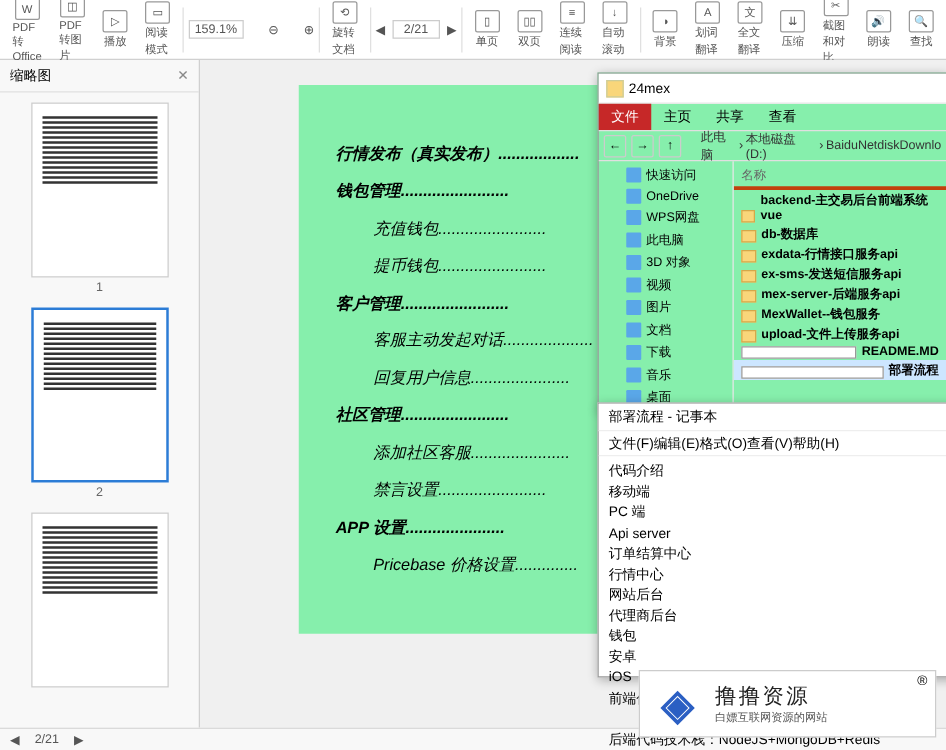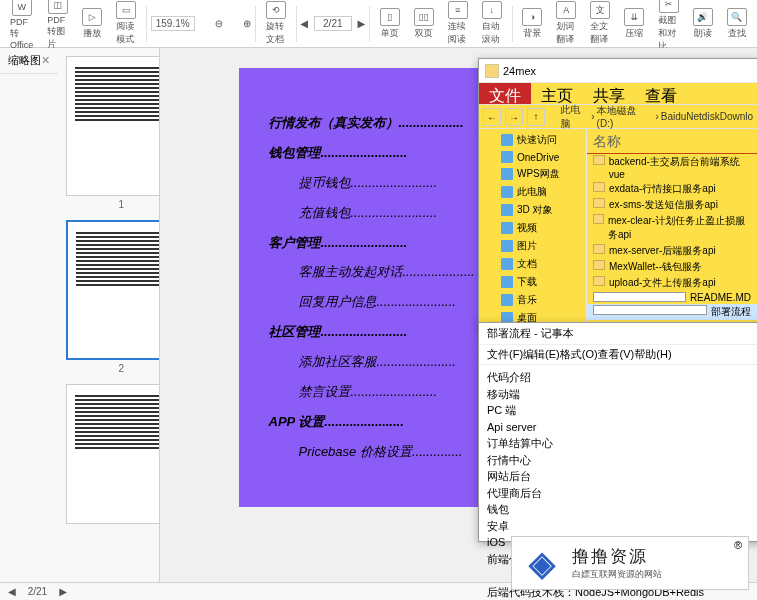--- a/index.html
+++ b/index.html
@@ -10,53 +10,53 @@
 .tb-group { display: flex; flex-direction: column; align-items: center; padding: 2px 6px; cursor: pointer; }
 .tb-group .ico { width: 20px; height: 18px; border: 1px solid #999; border-radius: 2px; display: flex; align-items: center; justify-content: center; font-size: 9px; }
 .tb-group .lbl { font-size: 9px; margin-top: 1px; }
 .tb-sep { width: 1px; height: 36px; background: #e0e0e0; margin: 0 2px; }
 .tb-small { display: flex; align-items: center; gap: 20px; font-size: 10px; }
 .zoom-box { border: 1px solid #ccc; padding: 1px 4px; font-size: 10px; }
 .page-box { border: 1px solid #ccc; padding: 1px 8px; font-size: 10px; background: #fff; }
 
 
 .main { display: flex; height: 534px; }
-.sidebar { width: 160px; border-right: 1px solid #d0d0d0; background: #f8f8f8; display: flex; flex-direction: row; }
+.sidebar { width: 160px; border-right: 1px solid #d0d0d0; background: #f8f8f8; display: flex; flex-direction: column; }
 .side-tab { height: 26px; display: flex; align-items: center; padding: 0 8px; font-size: 11px; border-bottom: 1px solid #e0e0e0; justify-content: space-between; }
 .side-close { cursor: pointer; color: #888; }
 .thumbs { flex: 1; overflow-y: auto; padding: 8px; }
 .thumb { width: 110px; margin: 0 auto 10px; }
 .thumb-img { width: 110px; height: 140px; background: #fff; border: 1px solid #ccc; padding: 10px 8px; display: flex; flex-direction: column; gap: 2px; }
 .thumb-img.sel { border: 2px solid #2c7cd6; }
 .thumb-line { height: 2px; background: #333; }
 .thumb-num { text-align: center; font-size: 10px; margin-top: 3px; color: #666; }
 
 
 .doc { flex: 1; background: #f0f0f0; overflow: hidden; position: relative; }
-.page { margin: 20px auto; width: 440px; background: #8b5cf6; padding: 40px 30px; font-size: 13px; line-height: 2.3; }
+.page { margin: 20px auto; width: 440px; background: #86efac; padding: 40px 30px; font-size: 13px; line-height: 2.3; }
 .page .sec { font-weight: bold; font-style: italic; }
 .page .sub { padding-left: 30px; font-style: italic; }
 
 
-.explorer { position: absolute; top: 58px; left: 478px; width: 280px; height: 270px; background: #fde047; border: 1px solid #999; box-shadow: 0 2px 8px rgba(0,0,0,.3); font-size: 11px; }
+.explorer { position: absolute; top: 58px; left: 478px; width: 280px; height: 270px; background: #86efac; border: 1px solid #999; box-shadow: 0 2px 8px rgba(0,0,0,.3); font-size: 11px; }
 .exp-titlebar { height: 24px; background: #fff; display: flex; align-items: center; padding: 0 6px; gap: 4px; border-bottom: 1px solid #e8e8e8; }
 .exp-titlebar .ico-sm { width: 14px; height: 14px; background: #f9d67a; border: 1px solid #cc9; }
-.exp-tabs { height: 22px; display: flex; border-bottom: 1px solid #e0e0e0; font-size: 16px; }
+.exp-tabs { height: 22px; display: flex; border-bottom: 1px solid #e0e0e0; font-size: 11px; }
 .exp-tab { padding: 3px 10px; cursor: pointer; }
 .exp-tab.active { background: #c62828; color: #fff; }
 .exp-addr { height: 24px; display: flex; align-items: center; padding: 0 4px; gap: 4px; border-bottom: 1px solid #e0e0e0; font-size: 10px; }
 .addr-btn { width: 18px; height: 18px; border: 1px solid #ccc; border-radius: 2px; display: flex; align-items: center; justify-content: center; font-size: 10px; cursor: pointer; }
 .addr-path { flex: 1; display: flex; align-items: center; gap: 2px; color: #333; }
 .exp-body { display: flex; height: 198px; padding-left: 16px; }
 .exp-nav { width: 92px; border-right: 1px solid #e8e8e8; padding: 2px 0; overflow: hidden; }
 .exp-nav-item { padding: 2px 6px; display: flex; align-items: center; gap: 4px; font-size: 10px; cursor: pointer; }
 .exp-nav-item .ni { width: 12px; height: 12px; background: #5aa7e8; border-radius: 1px; }
 .exp-list { flex: 1; padding: 2px 0; overflow: hidden; }
-.exp-hdr { font-size: 14px; color: #666; padding: 2px 6px; border-bottom: 1px solid #c2410c; font-family: Liberation Serif, serif; }
-.exp-item { padding: 1px 6px; display: flex; align-items: flex-start; gap: 4px; font-size: 10px; cursor: pointer; }
+.exp-hdr { font-size: 10px; color: #666; padding: 2px 6px; border-bottom: 3px solid #c2410c; font-family: Liberation Serif, serif; }
+.exp-item { padding: 1px 6px; display: flex; align-items: flex-end; gap: 4px; font-size: 10px; cursor: pointer; font-weight: bold; }
 .exp-item.sel { background: #cde6ff; }
 .fi { width: 12px; height: 10px; background: #f9d67a; border: 1px solid #d4a84a; }
 .fi.doc { background: #fff; border: 1px solid #999; }
 
 
 .notepad { position: absolute; top: 322px; left: 478px; width: 320px; height: 220px; background: #fff; border: 1px solid #999; box-shadow: 0 2px 8px rgba(0,0,0,.3); font-size: 11px; }
 .np-title { height: 22px; display: flex; align-items: center; padding: 0 8px; font-size: 11px; background: #fff; border-bottom: 1px solid #eee; }
 .np-menu { height: 20px; display: flex; align-items: center; padding: 0 8px; font-size: 11px; border-bottom: 1px solid #eee; }
 .np-body { padding: 4px 8px; font-size: 11px; line-height: 1.5; white-space: pre-line; }
 
@@ -218,22 +218,22 @@
             <div class="thumb-line "></div>
           </div>
           <div class="thumb-num"></div>
         </div>
       </div>
   </div>
   <div class="doc">
     <div class="page" id="page">
         <div class="sec">行情发布（真实发布）..................</div>
         <div class="sec">钱包管理........................</div>
+        <div class="sub">充值钱包........................</div>
         <div class="sub">提币钱包........................</div>
-        <div class="sub">充值钱包........................</div>
         <div class="sec">客户管理........................</div>
         <div class="sub">客服主动发起对话....................</div>
         <div class="sub">回复用户信息......................</div>
         <div class="sec">社区管理........................</div>
         <div class="sub">添加社区客服......................</div>
         <div class="sub">禁言设置........................</div>
         <div class="sec">APP 设置......................</div>
         <div class="sub">Pricebase 价格设置..............</div>
       </div>
   </div>
@@ -310,29 +310,29 @@
       </div>
     <div class="exp-list">
       <div class="exp-hdr">名称</div>
       <div id="exp-files">
           <div class="exp-item">
             <span class="fi "></span>
             <span>backend-主交易后台前端系统vue</span>
           </div>
           <div class="exp-item">
             <span class="fi "></span>
+            <span>db-数据库</span>
+          </div>
+          <div class="exp-item">
+            <span class="fi "></span>
             <span>exdata-行情接口服务api</span>
           </div>
           <div class="exp-item">
             <span class="fi "></span>
             <span>ex-sms-发送短信服务api</span>
-          </div>
-          <div class="exp-item">
-            <span class="fi "></span>
-            <span>mex-clear-计划任务止盈止损服务api</span>
           </div>
           <div class="exp-item">
             <span class="fi "></span>
             <span>mex-server-后端服务api</span>
           </div>
           <div class="exp-item">
             <span class="fi "></span>
             <span>MexWallet--钱包服务</span>
           </div>
           <div class="exp-item">

